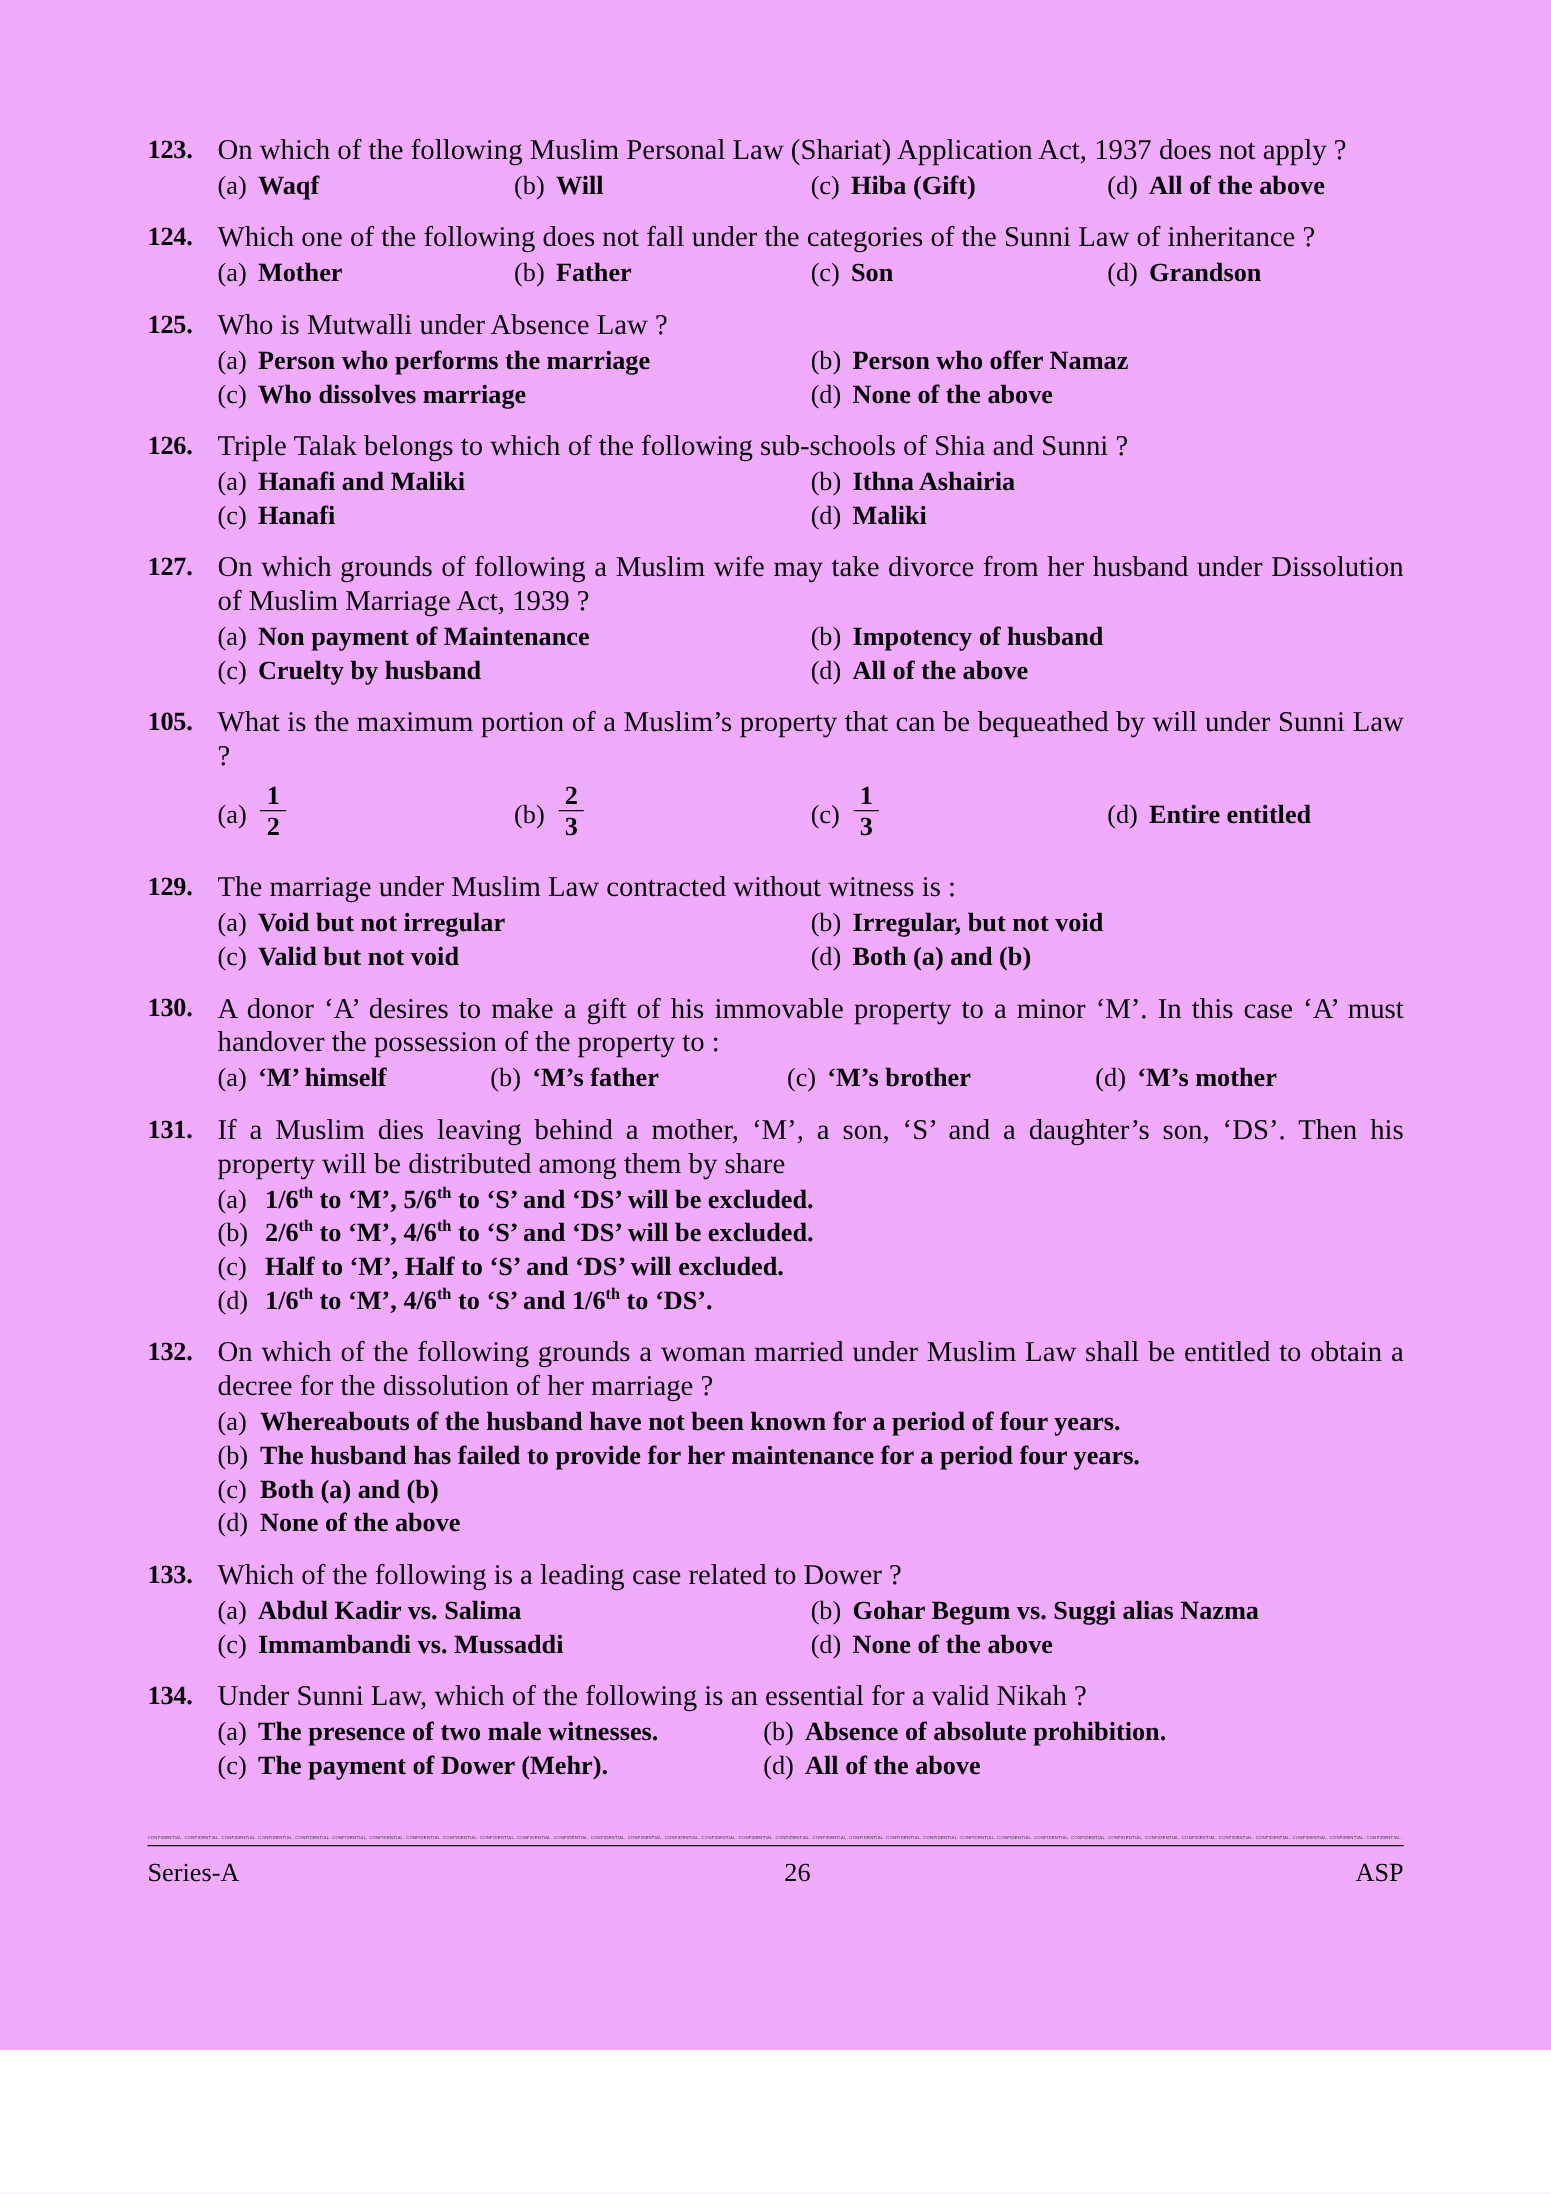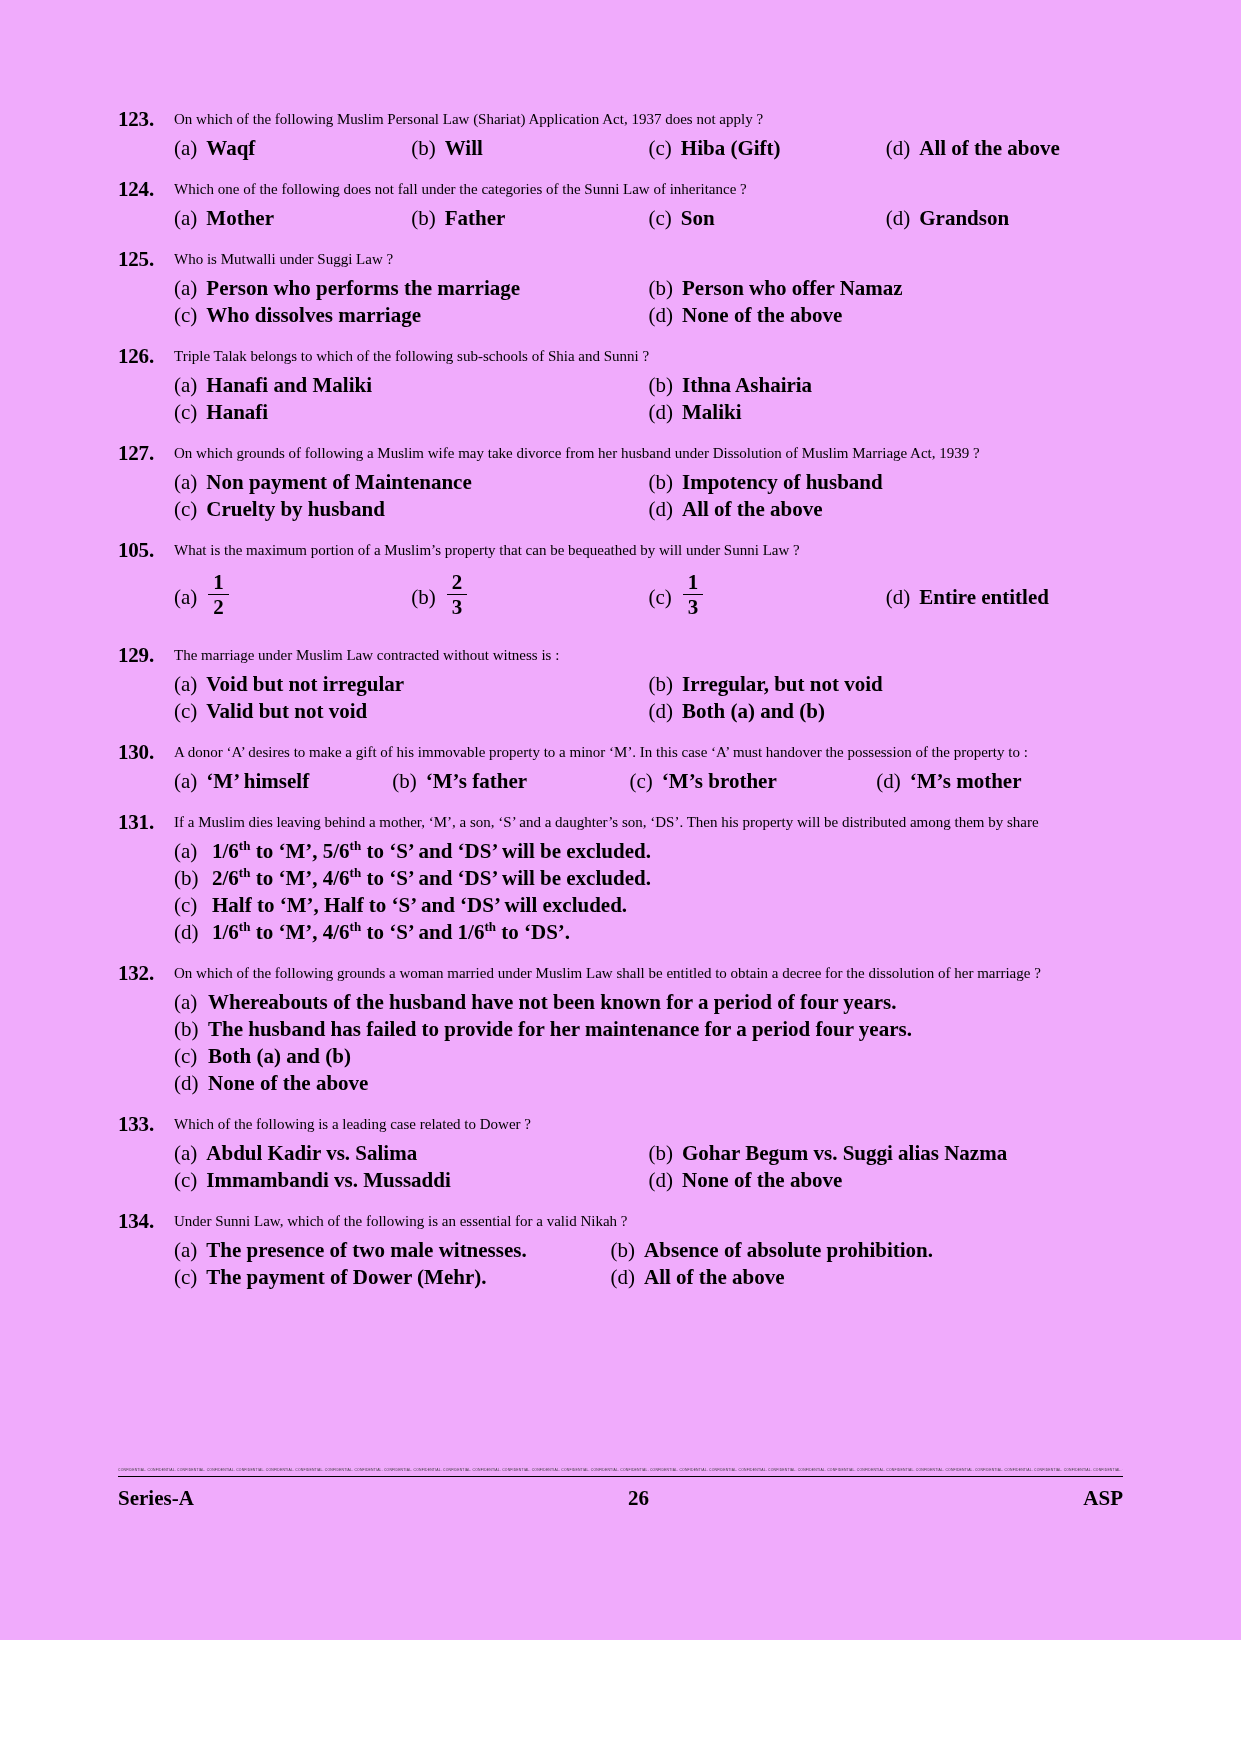--- a/index.html
+++ b/index.html
@@ -38,21 +38,21 @@
     width: 56px;
     flex: 0 0 56px;
     text-align: left;
     letter-spacing: -0.2px;
   }
   .q-body {
     flex: 1 1 auto;
     min-width: 0;
   }
   .q-text {
-    font-size: 15px;
+    font-size: 23px;
     line-height: 27px;
     text-align: justify;
     text-justify: inter-word;
     margin: 0;
   }
   .q-text.nojust { text-align: left; }
 
   
   .opts {
     margin-top: 2px;
@@ -148,21 +148,21 @@
     line-height: 9px;
     width: 100%;
     border-bottom: 1.1px solid #000;
     padding-bottom: 1px;
   }
   .footer-row {
     display: flex;
     align-items: baseline;
     justify-content: space-between;
     margin-top: 9px;
-    font-weight: bold;
+    font-weight: normal;
     font-size: 21px;
   }
   .footer-left { flex: 0 0 auto; }
   .footer-center { flex: 0 0 auto; }
   .footer-right { flex: 0 0 auto; }
 </style>
 </head>
 <body>
 
 <div class="page">
@@ -216,21 +216,21 @@
                 <span class="opt-key">(d)</span>
                 <span class="opt-val">Grandson</span>
               </div>
             </div>
           </div>
         </div>
       </div>
       <div class="q">
         <div class="q-num">125.</div>
         <div class="q-body">
-          <p class="q-text nojust">Who is Mutwalli under Suggi Law ?</p>
+          <p class="q-text nojust">Who is Mutwalli under Absence Law ?</p>
           <div class="opts cols2">
             <div class="opt-row">
               <div class="opt">
                 <span class="opt-key">(a)</span>
                 <span class="opt-val">Person who performs the marriage</span>
               </div>
               <div class="opt">
                 <span class="opt-key">(b)</span>
                 <span class="opt-val">Person who offer Namaz</span>
               </div>

